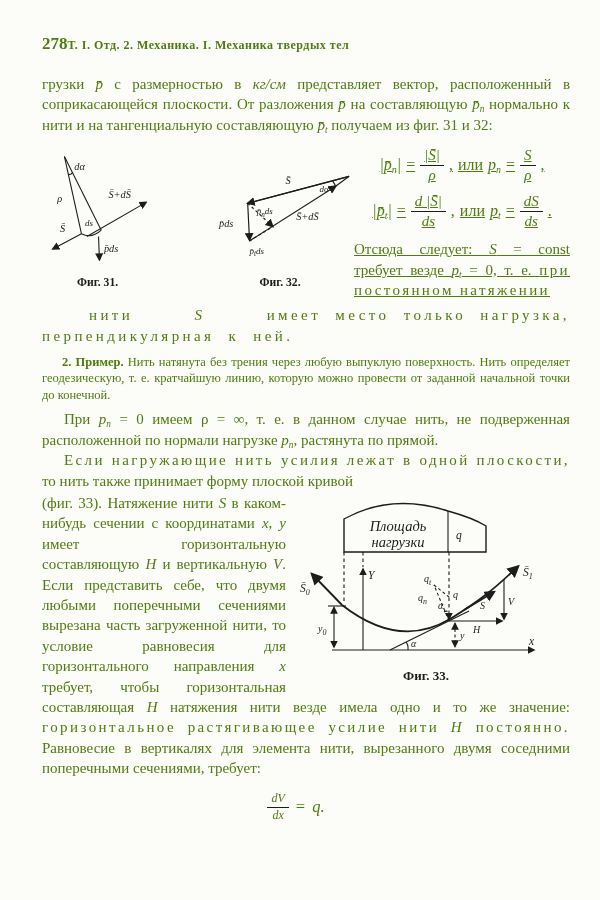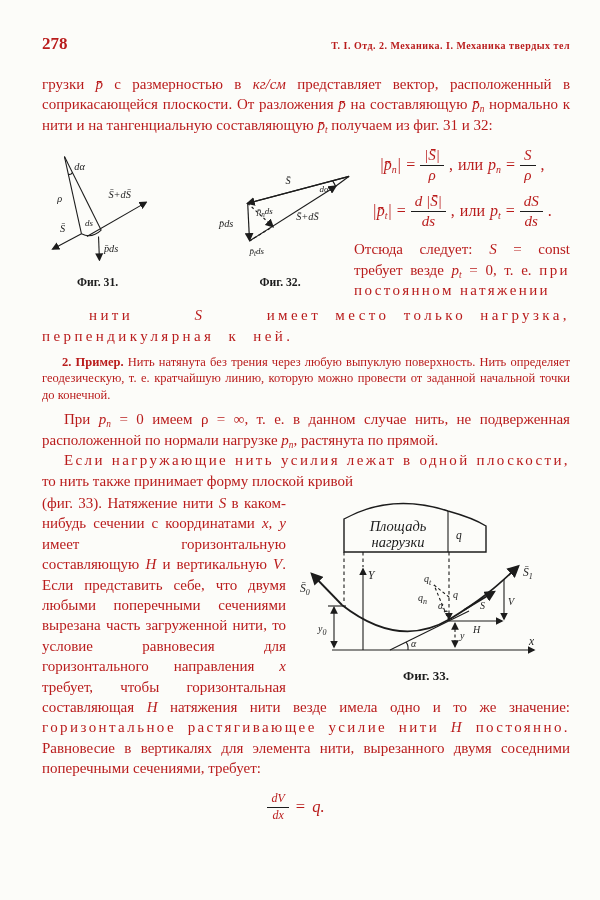--- a/index.html
+++ b/index.html
@@ -1,33 +1,33 @@
 <!DOCTYPE html>
 <html><head>
 <meta charset="utf-8">
 <style>
   html,body{margin:0;padding:0;background:#e8e6e0;}
   .sheet{
     width:600px;height:900px;box-sizing:border-box;overflow:hidden;
-    background:#fcfcf9;color:#b91c1c;
+    background:#fcfcf9;color:#4d7c0f;
     font-family:"Liberation Serif","DejaVu Serif",serif;
     padding:34px 30px 0 42px;position:relative;
   }
   .hdr{display:flex;align-items:baseline;margin-bottom:20px;}
   .pn{font-weight:700;font-size:17px;}
-  .rh{flex:1;text-align:right;font-weight:700;font-size:10px;letter-spacing:.5px;}
+  .rh{flex:1;text-align:left;font-weight:700;font-size:12px;letter-spacing:.5px;}
   p.main{font-size:15px;line-height:1.36;text-align:justify;margin:0;}
   .ind{text-indent:22px;}
   .mv{font-style:italic;}
   sub{font-size:.62em;font-style:italic;vertical-align:-0.3em;line-height:0;}
   .sp{letter-spacing:2.4px;}
   .sp2{letter-spacing:3.4px;word-spacing:7px;margin-left:47px;}
   .figrow{display:flex;margin:8px 0 2px;}
   .figs{width:312px;display:flex;flex-shrink:0;gap:32px;}
-  .rcol{flex:1;}
+  .rcol{flex:1;text-decoration:underline;}
   .eqs{margin:4px 0 10px;}
   .eqline{display:flex;align-items:center;gap:5px;font-size:16px;margin-bottom:9px;justify-content:center;}
   .frac{display:inline-flex;flex-direction:column;align-items:center;line-height:1.12;font-size:15px;}
   .frac .num{padding:0 4px 1px;border-bottom:1.3px solid #1c1c1c;}
   .frac .den{padding-top:1px;}
   .examples{margin:8px 0 6px;}
   p.ex{font-size:12.5px;line-height:1.32;text-align:justify;margin:0;text-indent:20px;}
   .lead{font-weight:700;}
   .sec33 p.main{margin-top:2px;}
   .f33{float:right;width:272px;margin:2px 0 0 12px;}

